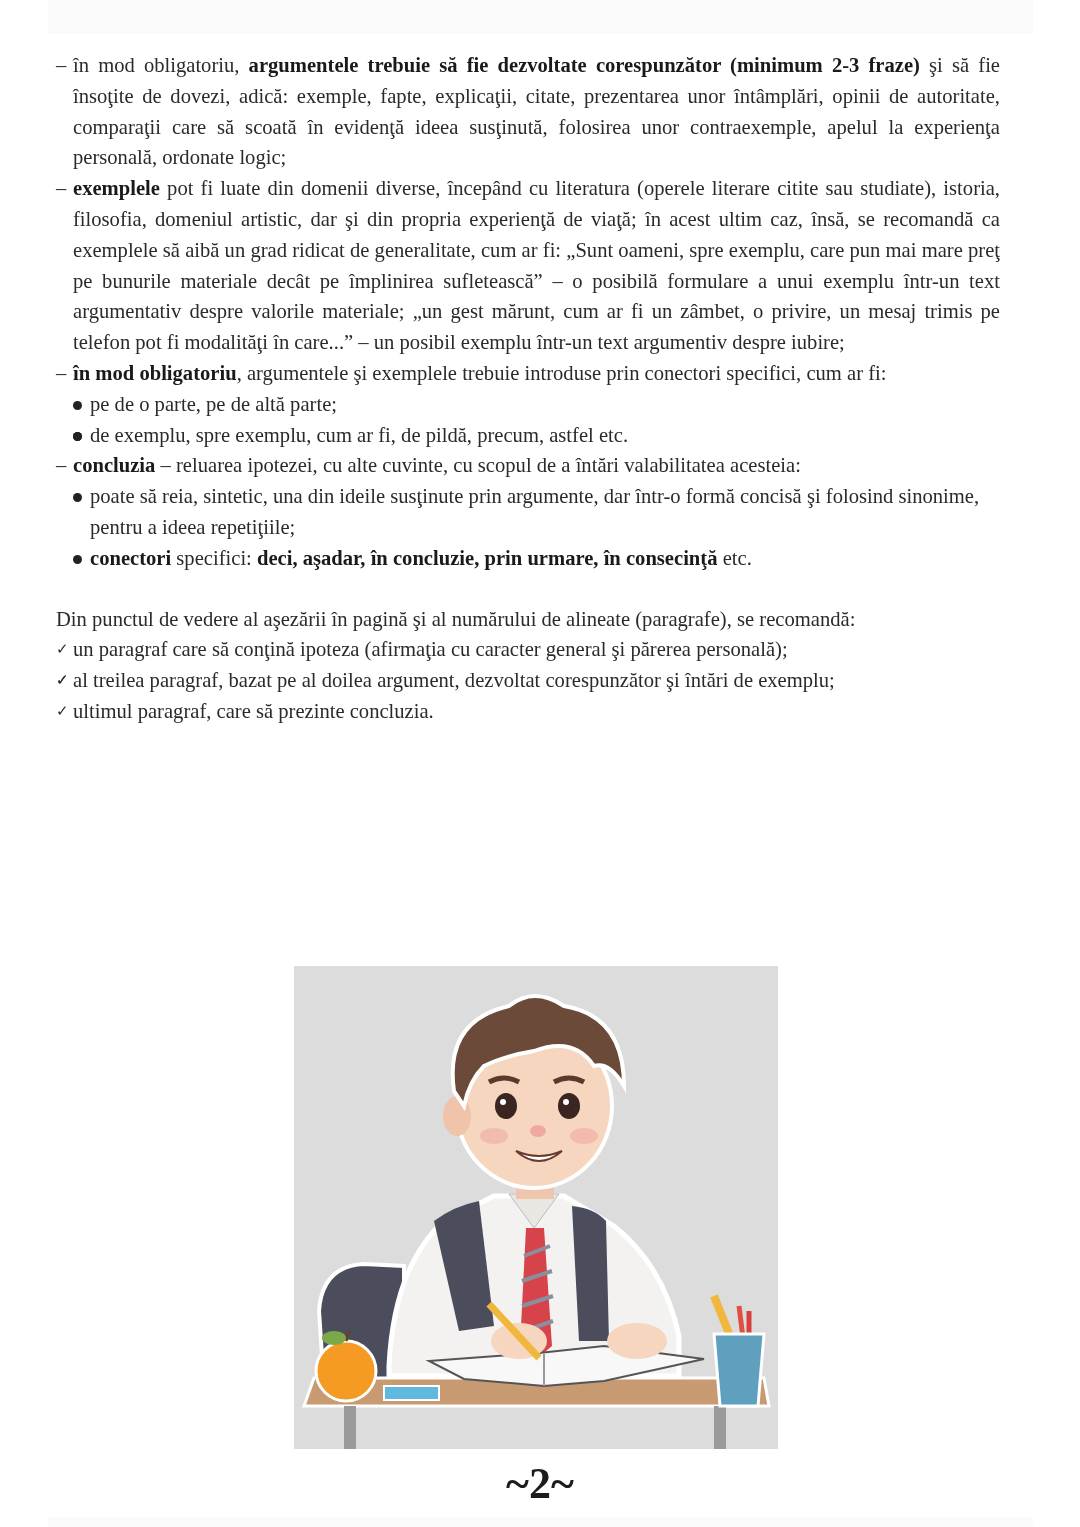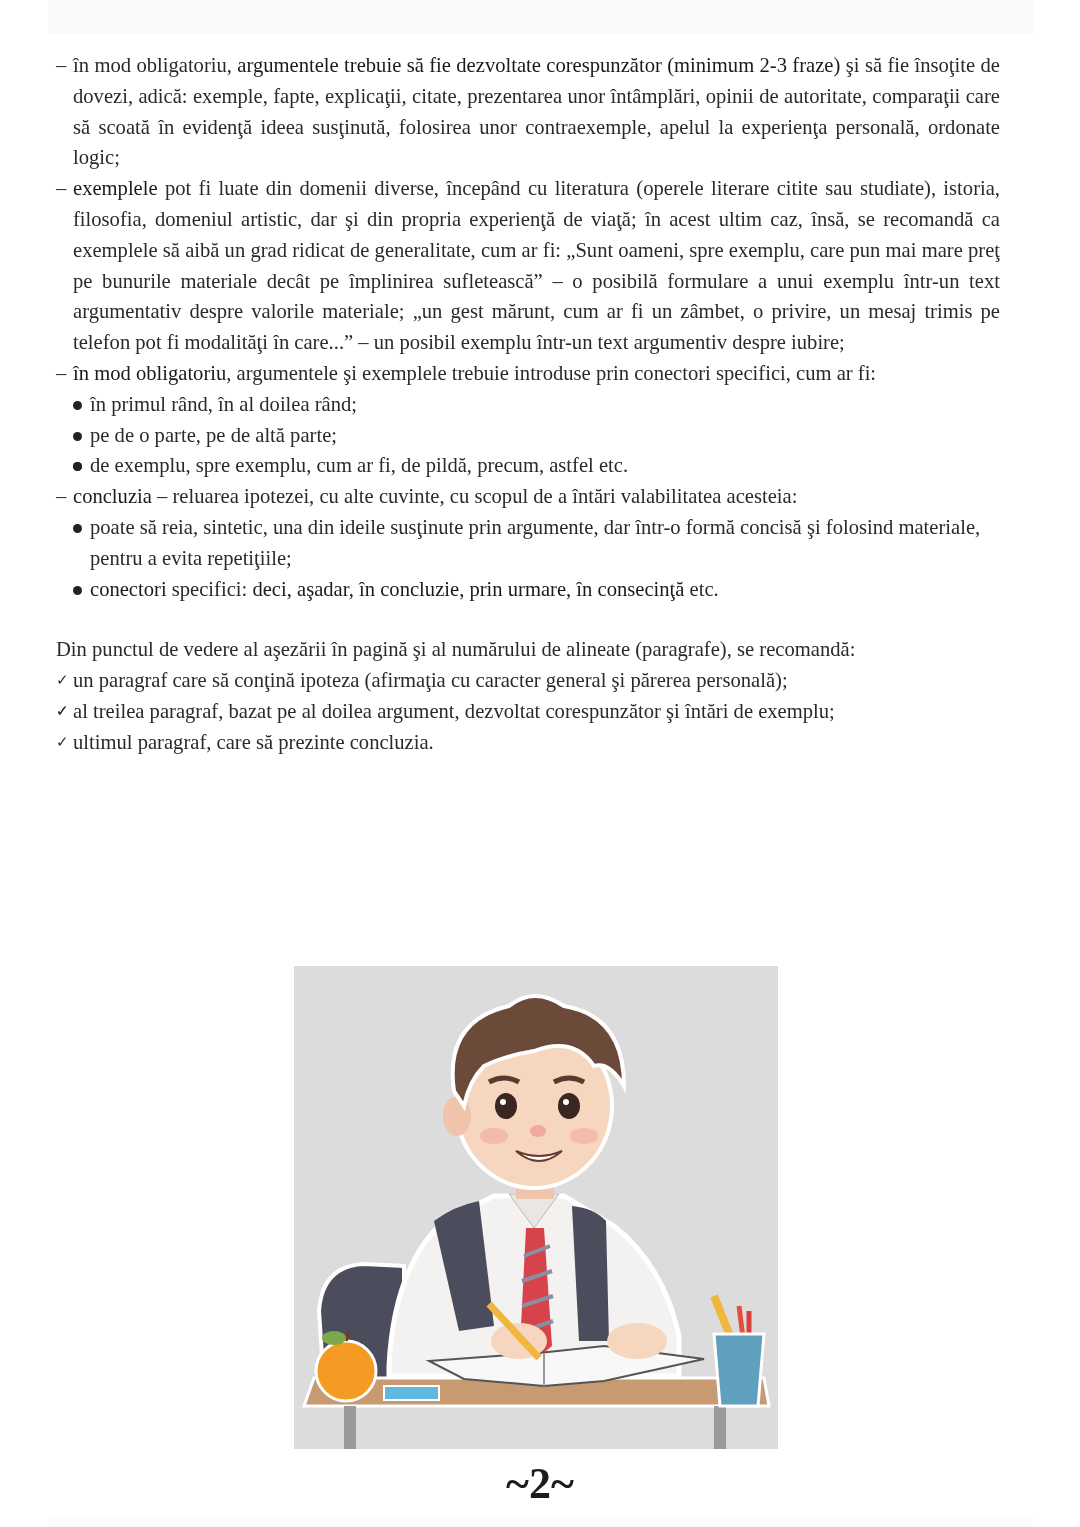--- a/index.html
+++ b/index.html
@@ -8,21 +8,21 @@
   .page-shade { position: absolute; left: 48px; top: 0; width: 985px; height: 34px; background: #fafafa; }
   .page-shade-bottom { position: absolute; left: 48px; bottom: 0; width: 985px; height: 10px; background: #fbfbfb; }
   .content { position: absolute; left: 56px; top: 50px; width: 944px; font-size: 20.6px; line-height: 30.8px; }
   .row { position: relative; }
   .dash-item { padding-left: 17px; text-indent: -17px; text-align: justify; }
   .dash-item .marker { display: inline-block; width: 17px; text-indent: 0; }
   .bullet-item { padding-left: 34px; position: relative; }
   .bullet-item .dot { position: absolute; left: 17px; top: 12px; width: 9px; height: 9px; border-radius: 50%; background: #222; }
   .check-item { padding-left: 17px; position: relative; }
   .check-item .check { position: absolute; left: 0; top: 0; font-size: 15px; width: 17px; }
-  b { font-weight: 400; color: #1a1a1a; }
+  b { font-weight: 700; color: #1a1a1a; }
   .spacer { height: 30px; }
   .justify { text-align: justify; text-align-last: left; }
   .figure { position: absolute; left: 294px; top: 966px; width: 484px; height: 483px; background: #dcdcdc; overflow: hidden; }
   .page-num { position: absolute; left: 0; width: 1080px; top: 1458px; text-align: center; font-size: 44px; font-weight: 700; color: #1c1c1c; }
 </style>
 </head>
 <body>
 
 <div class="page-shade"></div>
 
@@ -32,29 +32,28 @@
     <span class="marker">–</span><span>în mod obligatoriu, </span><b>argumentele trebuie să fie dezvoltate corespunzător (minimum 2-3 fraze)</b><span> şi să fie însoţite de dovezi, adică: exemple, fapte, explicaţii, citate, prezentarea unor întâmplări, opinii de autoritate, comparaţii care să scoată în evidenţă ideea susţinută, folosirea unor contraexemple, apelul la experienţa personală, ordonate logic;</span>
   </div>
 
   <div class="row dash-item justify">
     <span class="marker">–</span><b>exemplele</b><span> pot fi luate din domenii diverse, începând cu literatura (operele literare citite sau studiate), istoria, filosofia, domeniul artistic, dar şi din propria experienţă de viaţă; în acest ultim caz, însă, se recomandă ca exemplele să aibă un grad ridicat de generalitate, cum ar fi: „Sunt oameni, spre exemplu, care pun mai mare preţ pe bunurile materiale decât pe împlinirea sufletească” – o posibilă formulare a unui exemplu într-un text argumentativ despre valorile materiale; „un gest mărunt, cum ar fi un zâmbet, o privire, un mesaj trimis pe telefon pot fi modalităţi în care...” – un posibil exemplu într-un text argumentiv despre iubire;</span>
   </div>
 
   <div class="row dash-item">
     <span class="marker">–</span><b>în mod obligatoriu</b><span>, argumentele şi exemplele trebuie introduse prin conectori specifici, cum ar fi:</span>
   </div>
-  <div class="row bullet-item"><span class="dot"></span><span>în primul rând, în al doilea rând;</span></div>
   <div class="row bullet-item"><span class="dot"></span><span>pe de o parte, pe de altă parte;</span></div>
   <div class="row bullet-item"><span class="dot"></span></div>
   <div class="row bullet-item"><span class="dot"></span><span>de exemplu, spre exemplu, cum ar fi, de pildă, precum, astfel etc.</span></div>
 
   <div class="row dash-item">
     <span class="marker">–</span><b>concluzia</b><span> – reluarea ipotezei, cu alte cuvinte, cu scopul de a întări valabilitatea acesteia:</span>
   </div>
-  <div class="row bullet-item"><span class="dot"></span><span>poate să reia, sintetic, una din ideile susţinute prin argumente, dar într-o formă concisă şi folosind materiale, pentru a evita repetiţiile;</span></div>
+  <div class="row bullet-item"><span class="dot"></span><span>poate să reia, sintetic, una din ideile susţinute prin argumente, dar într-o formă concisă şi folosind sinonime, pentru a ideea repetiţiile;</span></div>
   <div class="row bullet-item"><span class="dot"></span><b>conectori</b><span> specifici: </span><b>deci, aşadar, în concluzie, prin urmare, în consecinţă</b><span> etc.</span></div>
 
   <div class="spacer"></div>
 
   <div class="row">Din punctul de vedere al aşezării în pagină şi al numărului de alineate (paragrafe), se recomandă:</div>
   <div class="row check-item"><span class="check">✓</span><span>un paragraf care să conţină ipoteza (afirmaţia cu caracter general şi părerea personală);</span></div>
   <div class="row check-item"><span class="check">✓</span></div>
   <div class="row check-item"><span class="check">✓</span><span>al treilea paragraf, bazat pe al doilea argument, dezvoltat corespunzător şi întări de exemplu;</span></div>
   <div class="row check-item"><span class="check">✓</span><span>ultimul paragraf, care să prezinte concluzia.</span></div>
 </div>

